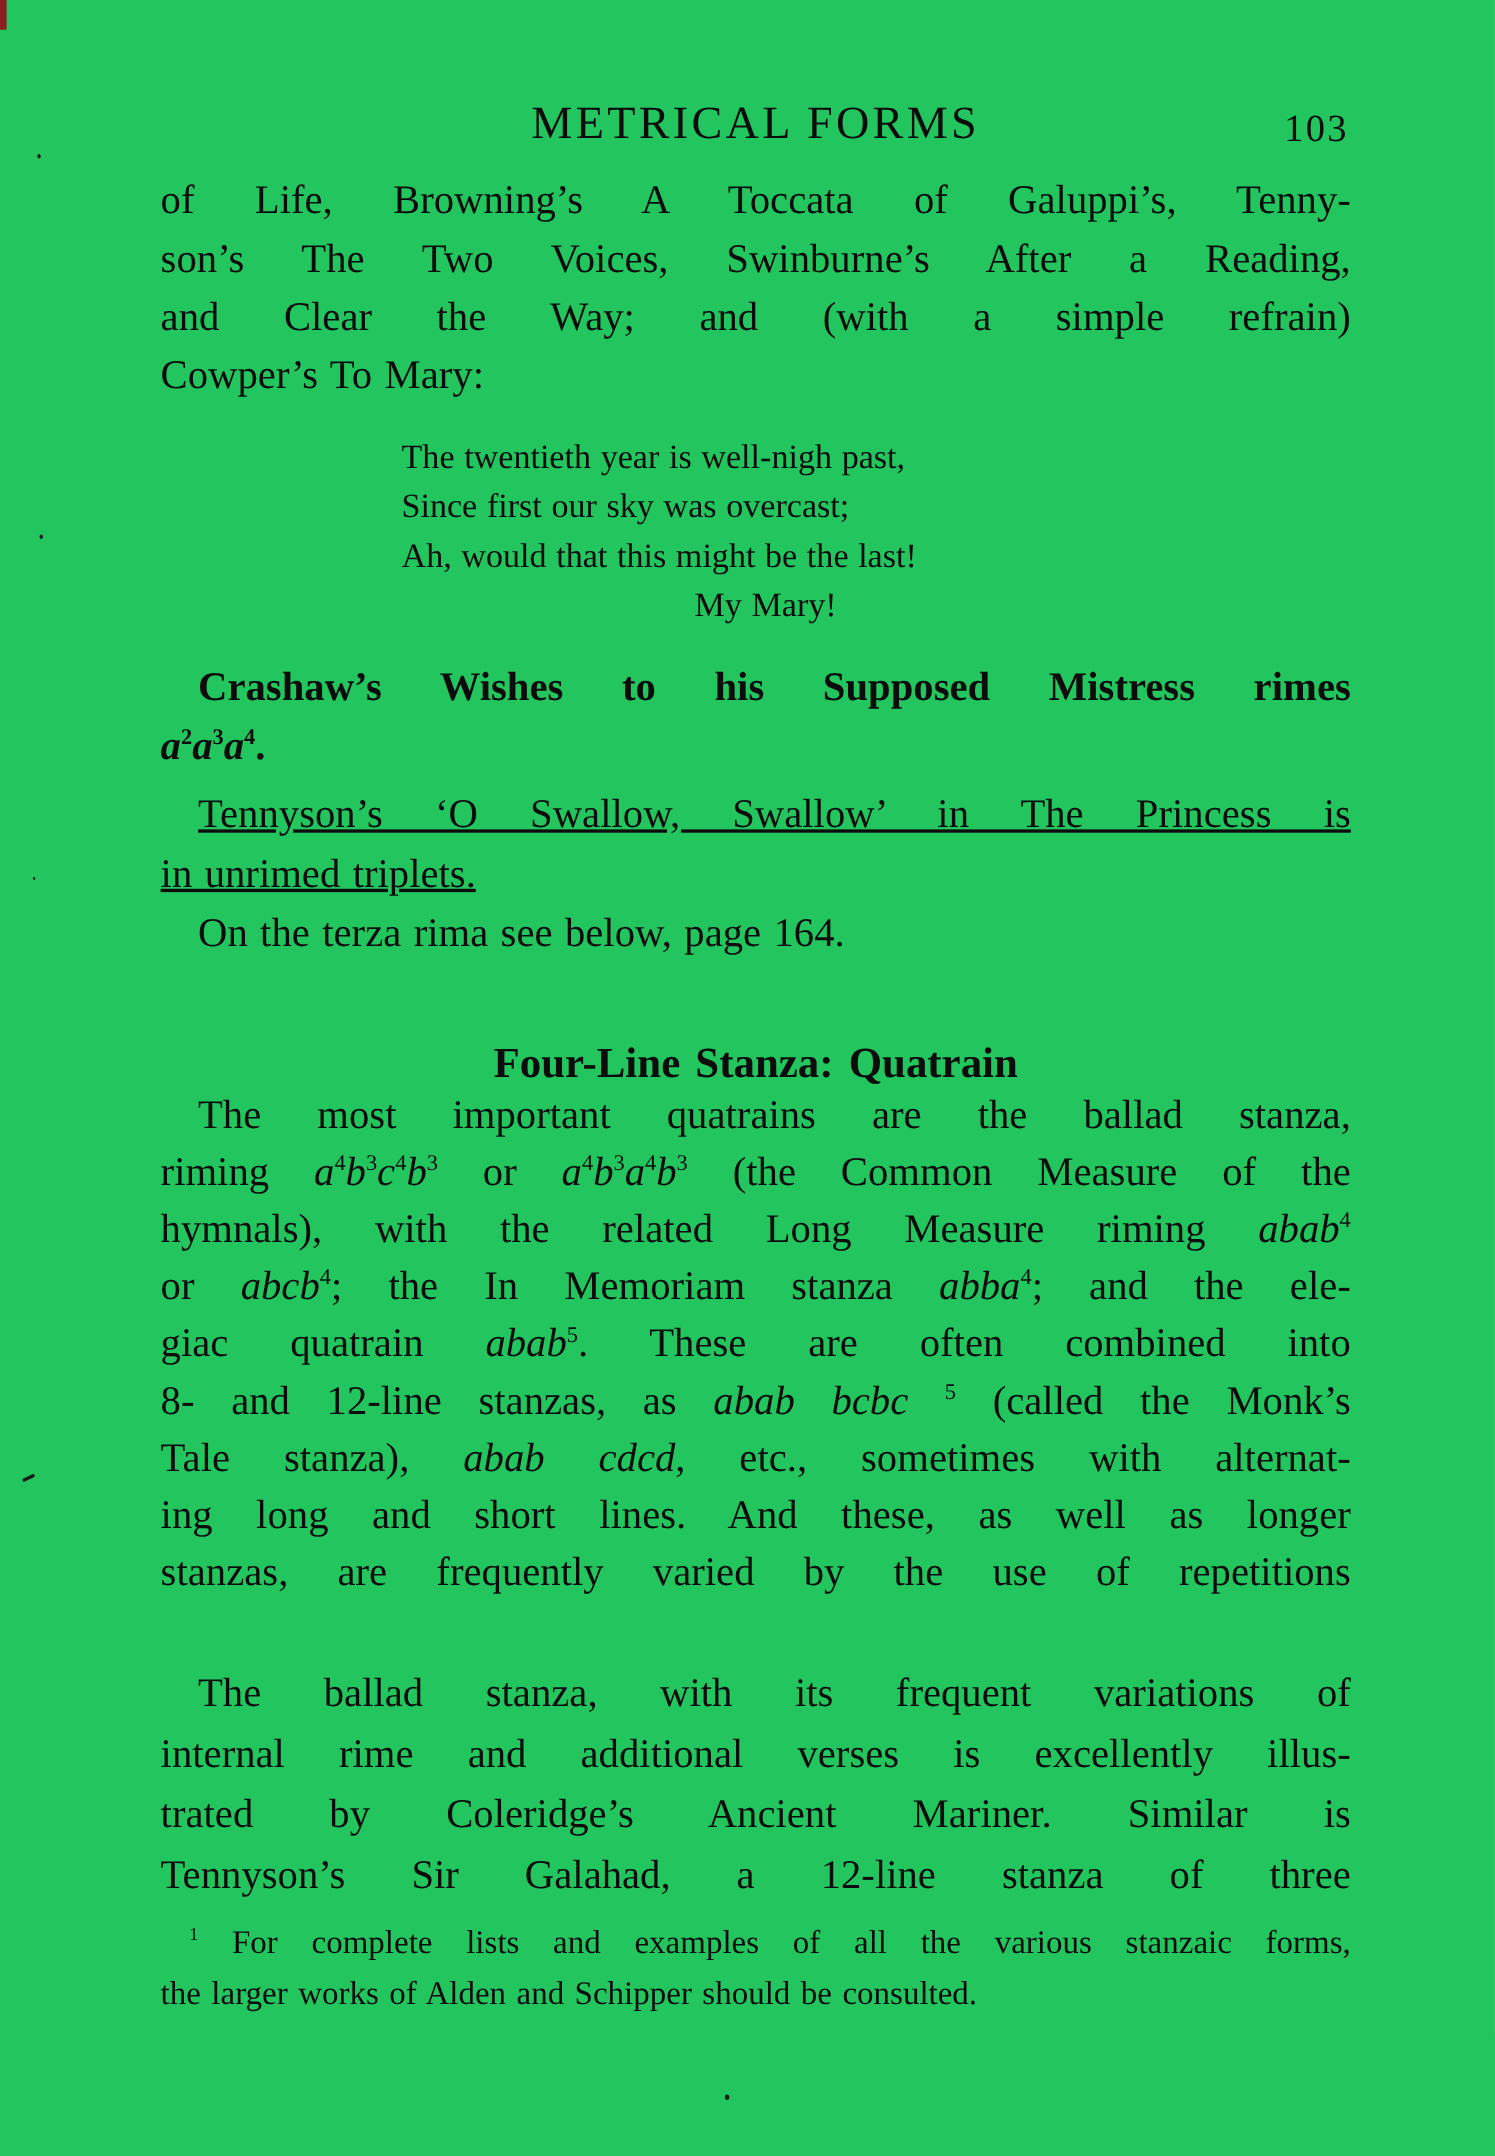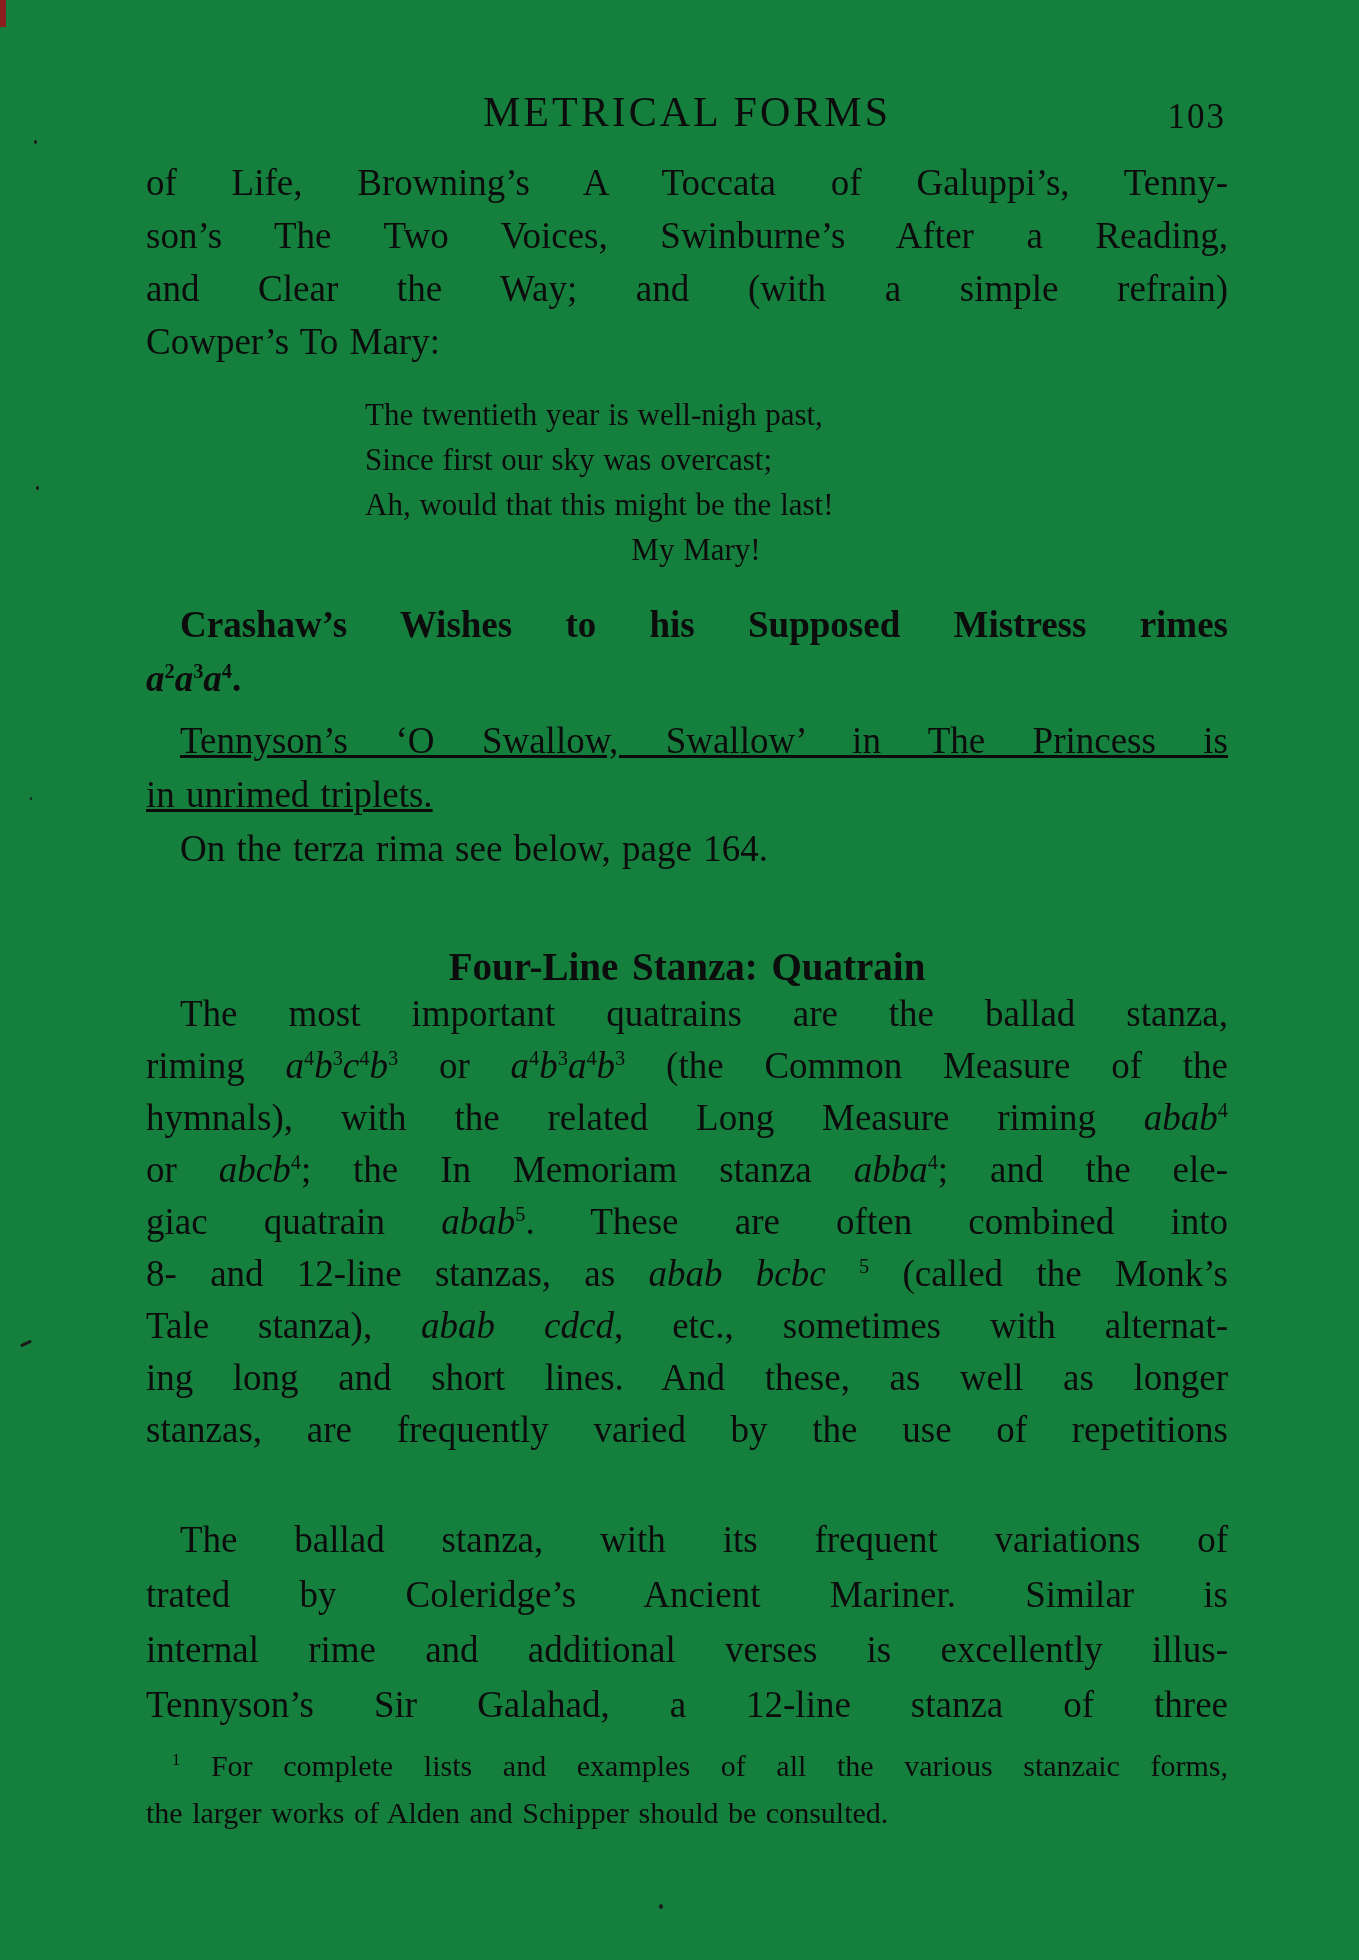--- a/index.html
+++ b/index.html
@@ -1,20 +1,20 @@
 <!DOCTYPE html>
 <html><head>
 <meta charset="utf-8">
 <style>
   html,body{margin:0;padding:0;background:#e8e8e8;}
   .page{
     position:relative;
     width:1359px;height:1960px;
     margin:0 auto;
-    background:#15803d;
+    background:#22c55e;
     font-family:"Liberation Serif","DejaVu Serif",serif;
     color:#0c0c0c;
     overflow:hidden;
   }
   .running-head{
     position:absolute;top:86px;left:146px;width:1082px;height:52px;
   }
   .running-title{
     position:absolute;left:0;right:0;text-align:center;
     font-size:42px;letter-spacing:3px;line-height:52px;
@@ -121,22 +121,22 @@
       <div class="line just">or <i>abcb</i><sup>4</sup>; the In Memoriam stanza <i>abba</i><sup>4</sup>; and the ele-</div>
       <div class="line just">giac quatrain <i>abab</i><sup>5</sup>.  These are often combined into</div>
       <div class="line just">8- and 12-line stanzas, as <i>abab bcbc</i> <sup>5</sup> (called the Monk’s</div>
       <div class="line just">Tale stanza), <i>abab cdcd</i>, etc., sometimes with alternat-</div>
       <div class="line just">ing long and short lines.  And these, as well as longer</div>
       <div class="line just">stanzas, are frequently varied by the use of repetitions</div>
     </section>
 
   <section class="block para-ballad">
       <div class="line just indent">The ballad stanza, with its frequent variations of</div>
+      <div class="line just">internal rime and additional verses is excellently illus-</div>
       <div class="line just">trated by Coleridge’s Ancient Mariner.  Similar is</div>
-      <div class="line just">internal rime and additional verses is excellently illus-</div>
       <div class="line just">Tennyson’s Sir Galahad, a 12-line stanza of three</div>
     </section>
 
   <section class="block footnote">
       <div class="line just indent"><sup>1</sup> For complete lists and examples of all the various stanzaic forms,</div>
       <div class="line">the larger works of Alden and Schipper should be consulted.</div>
     </section>
 
 </div>
 

